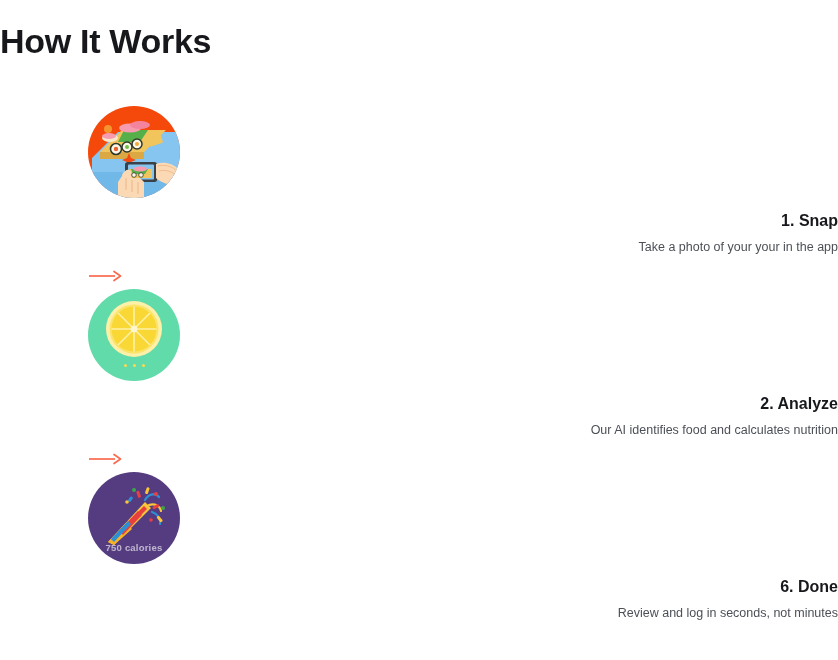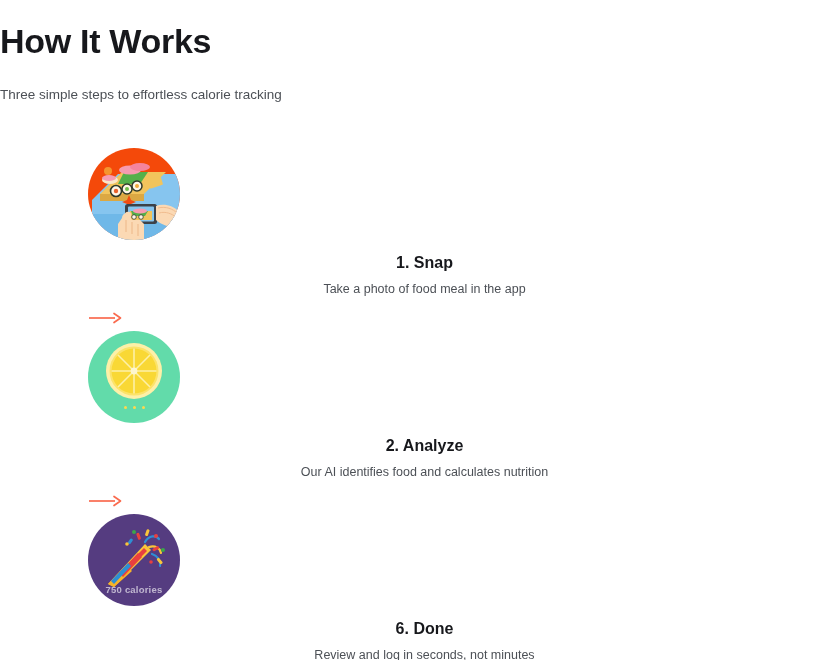--- a/index.html
+++ b/index.html
@@ -65,21 +65,21 @@
     width: 92px;
     height: 92px;
     border-radius: 50%;
     overflow: hidden;
   }
   .step-text {
     position: absolute;
     left: 0;
     right: 0;
     top: 104px;
-    text-align: center;
+    text-align: right;
     margin-left: 11px;
   }
   .step-title {
     margin: 0;
     font-size: 16px;
     line-height: 22px;
     font-weight: bold;
     color: #17181c;
   }
   .step-desc {
@@ -129,21 +129,20 @@
     height: 3px;
     border-radius: 50%;
     background: #ffd84d;
   }
 </style>
 </head>
 <body>
 
 <div class="page-header">
   <h1 class="page-title">How It Works</h1>
-  <p class="page-subtitle">Three simple steps to effortless calorie tracking</p>
 </div>
 
 <div class="steps" style="margin-top:44px;">
 
   <div class="step">
     <div class="step-visual">
       <div class="circle" style="background:#f4490a;">
         <svg width="92" height="92" viewBox="0 0 92 92">
 
           <path d="M4 52 L30 26 L92 26 L92 92 L4 92 Z" fill="#86c5ef"></path>
@@ -190,21 +189,21 @@
           <path d="M71 65 C78 63 84 66 88 69" stroke="#f0bc8f" stroke-width="1" fill="none"></path>
 
           <path d="M34 70 C34 66 38 64 41 66 L44 72 L52 72 L56 76 L56 92 L30 92 L30 76 Z" fill="#fbd9b4"></path>
           <path d="M38 72 L38 84 M44 74 L44 86 M50 76 L50 88" stroke="#f0bc8f" stroke-width="1.2" fill="none"></path>
           <circle cx="40" cy="67" r="3.2" fill="#fbd9b4"></circle>
         </svg>
       </div>
     </div>
     <div class="step-text">
       <h2 class="step-title">1. Snap</h2>
-      <p class="step-desc">Take a photo of food meal in the app</p>
+      <p class="step-desc">Take a photo of your your in the app</p>
     </div>
     <div class="connector" style="top:163px;">
       <svg width="34" height="14" viewBox="0 0 34 14">
         <line x1="1" y1="7" x2="27" y2="7" stroke="#fa6a4e" stroke-width="1.7"></line>
         <path d="M26 2.5 L32.5 7 L26 11.5" fill="none" stroke="#fa6a4e" stroke-width="1.7" stroke-linecap="round" stroke-linejoin="round"></path>
       </svg>
     </div>
   </div>
 
   <div class="step">

